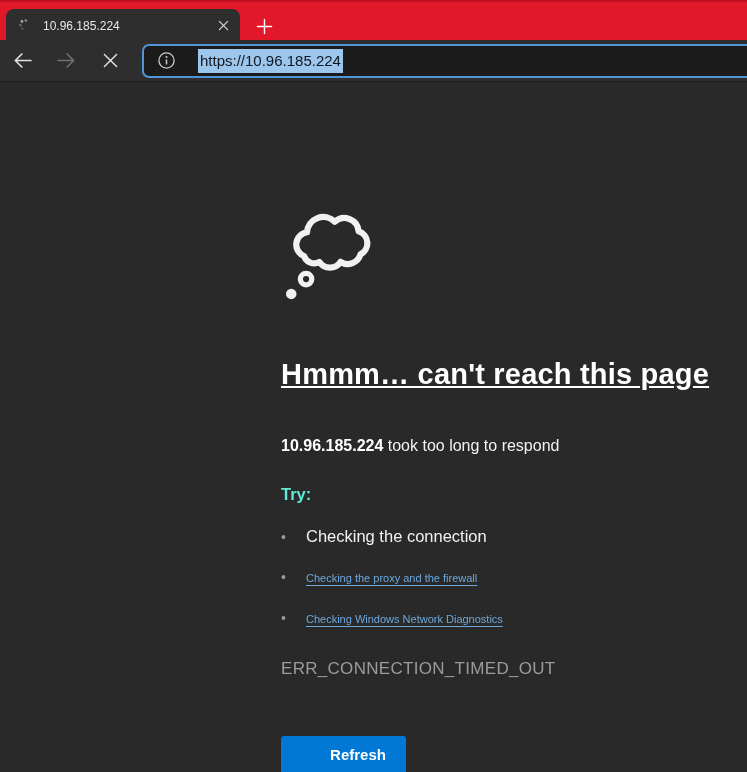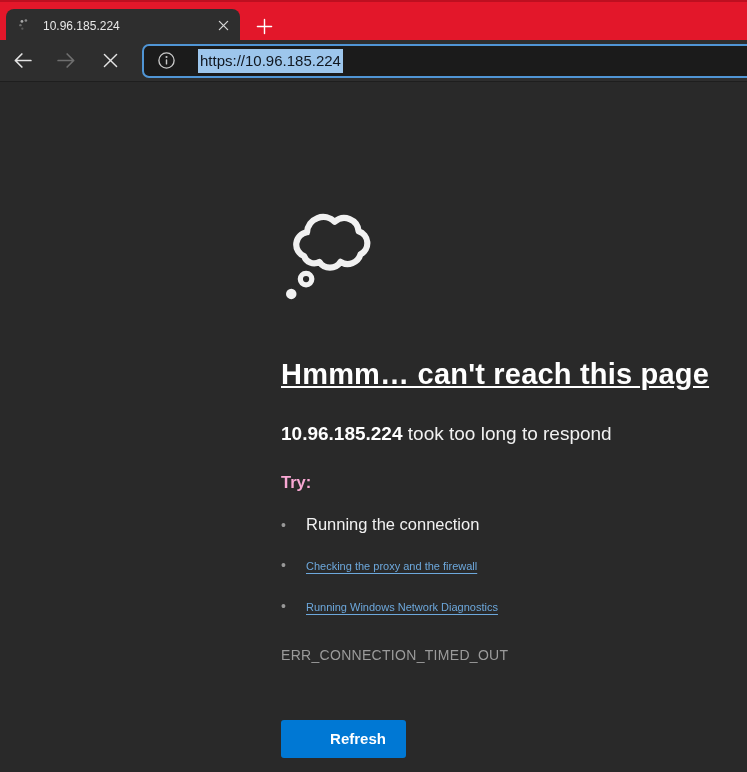--- a/index.html
+++ b/index.html
@@ -91,41 +91,41 @@
   }
   .cloud-wrap{width:96px;height:107px;}
   .page-title{
     margin:54px 0 0 0;
     font-size:29px;font-weight:bold;color:#ffffff;
     letter-spacing:0.2px;
     line-height:1.3;
     text-decoration:underline;
   }
   .subtitle{
-    margin-top:29px;font-size:19px;color:#f1f1f1;line-height:22px;
+    margin-top:41px;font-size:16px;color:#f1f1f1;line-height:22px;
   }
   .subtitle .host{font-weight:bold;color:#ffffff;}
   .try-label{
-    margin-top:26px;font-size:16.5px;font-weight:bold;color:#f9a8d4;line-height:22px;
+    margin-top:26px;font-size:16.5px;font-weight:bold;color:#5eead4;line-height:22px;
   }
   .suggestions{margin-top:20px;}
   .suggestion{
     display:flex;align-items:baseline;
     margin-bottom:18px;line-height:22px;
   }
   .bullet{
     width:25px;flex:0 0 auto;color:#999999;font-size:14px;
   }
   .suggestion .plain{font-size:16.5px;color:#f1f1f1;}
   .suggestion a{
     font-size:11px;color:var(--link_blue);
     text-decoration:underline;text-underline-offset:3px;cursor:pointer;
   }
   .error-code{
-    margin-top:29px;font-size:14px;color:var(--muted_gray);letter-spacing:0.3px;
+    margin-top:29px;font-size:17px;color:var(--muted_gray);letter-spacing:0.3px;
   }
   .refresh-btn{
     margin-top:57px;
     width:125px;height:38px;
     background:var(--button_blue);
     border:none;border-radius:3px;
     color:#ffffff;font-family:"Liberation Sans", sans-serif;
     font-size:15px;font-weight:bold;
     cursor:pointer;
     display:flex;align-items:center;justify-content:center;padding-left:35px;
@@ -202,28 +202,28 @@
 
   <div class="subtitle">
     <span class="host">10.96.185.224</span><span> took too long to respond</span>
   </div>
 
   <div class="try-label">Try:</div>
 
   <div class="suggestions">
     <div class="suggestion">
       <span class="bullet">•</span>
-      <span class="plain">Running the connection</span>
+      <span class="plain">Checking the connection</span>
     </div>
     <div class="suggestion">
       <span class="bullet">•</span>
       <a>Checking the proxy and the firewall</a>
     </div>
     <div class="suggestion">
       <span class="bullet">•</span>
-      <a>Running Windows Network Diagnostics</a>
+      <a>Checking Windows Network Diagnostics</a>
     </div>
   </div>
 
   <div class="error-code">ERR_CONNECTION_TIMED_OUT</div>
 
   <button class="refresh-btn">Refresh</button>
 </div>
 
 </body></html>

